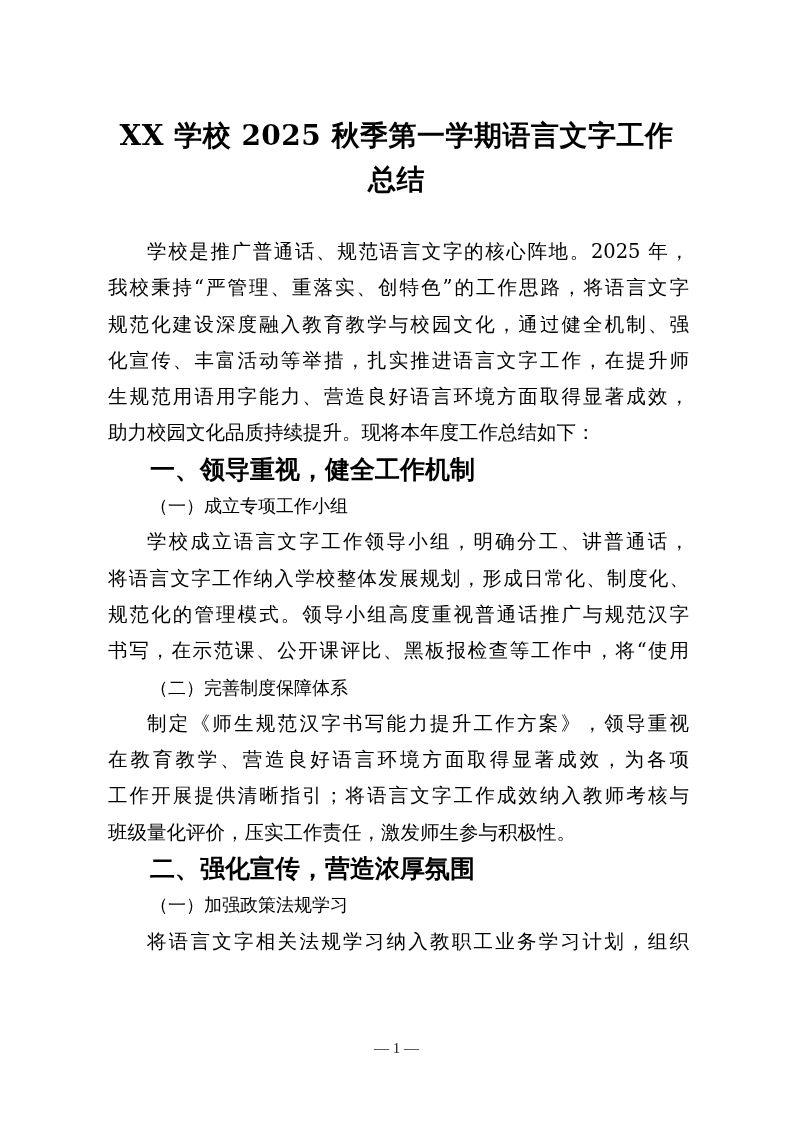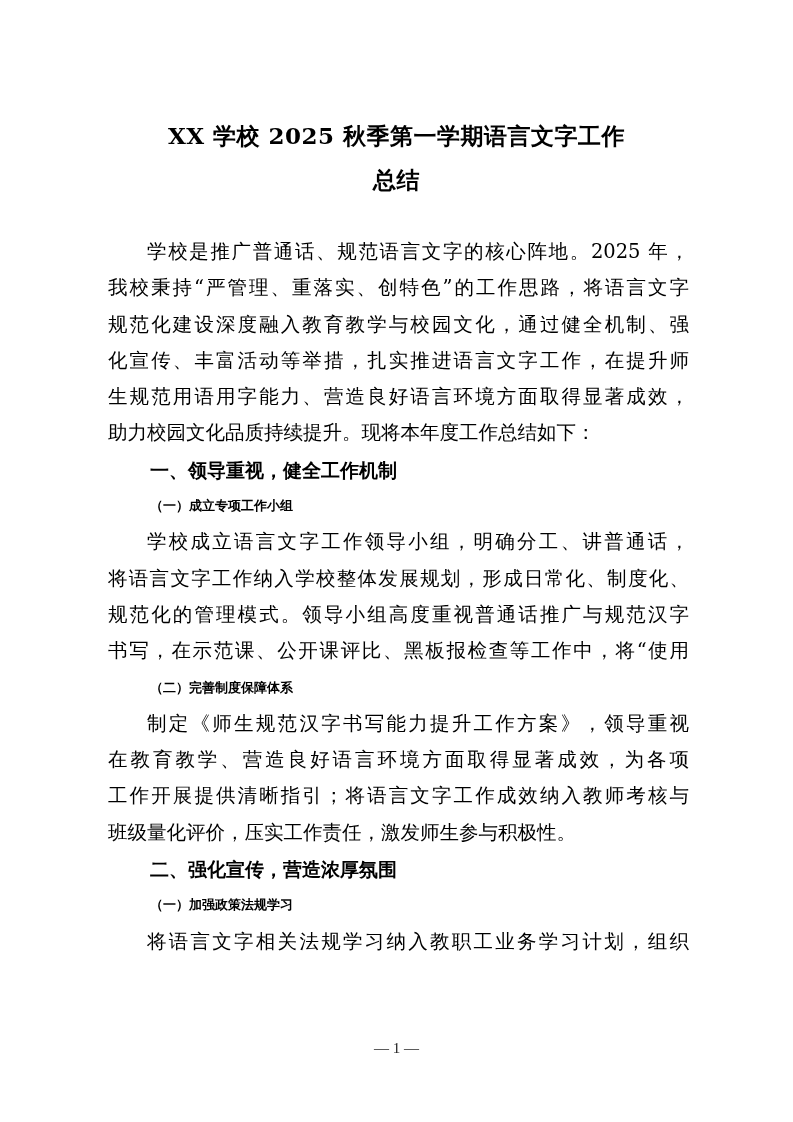--- a/index.html
+++ b/index.html
@@ -1,41 +1,41 @@
 <!DOCTYPE html>
 <html><head>
   <meta charset="utf-8">
   <style>
     html, body { margin: 0; padding: 0; background: #ffffff; }
     body { width: 793px; height: 1122px; position: relative; overflow: hidden; color: #000; }
     .page { position: absolute; left: 0; top: 0; width: 793px; height: 1122px; background: #fff; }
     .title {
       position: absolute; left: 100px; width: 593px; top: 114px;
       font-family: "DejaVu Serif", "Liberation Serif", serif;
-      font-weight: bold; font-size: 23px; line-height: 44px; text-align: center;
+      font-weight: bold; font-size: 28px; line-height: 44px; text-align: center;
       letter-spacing: 0.5px;
     }
     .body {
       position: absolute; left: 108px; width: 581px; top: 234px;
       font-family: "DejaVu Serif", "Liberation Serif", serif;
       font-size: 19.5px;
     }
     .line {
       height: 36.3px; line-height: 36.3px; white-space: nowrap;
       text-align: justify; text-align-last: justify; overflow: hidden;
     }
     .line.last { text-align-last: left; }
     .indent { padding-left: 39px; }
     .h1 {
       font-family: "DejaVu Sans", "Liberation Sans", sans-serif; font-weight: bold;
-      font-size: 19px; padding-left: 42px; text-align: left; text-align-last: left;
+      font-size: 25px; padding-left: 42px; text-align: left; text-align-last: left;
     }
     .h2 {
-      font-family: "DejaVu Serif", "Liberation Serif", serif; font-weight: bold;
-      font-size: 13px; padding-left: 42px; text-align: left; text-align-last: left;
+      font-family: "DejaVu Serif", "Liberation Serif", serif; font-weight: normal;
+      font-size: 18px; padding-left: 42px; text-align: left; text-align-last: left;
     }
     .footer {
       position: absolute; top: 1040px; left: 0; width: 793px; text-align: center;
       font-family: "Liberation Serif", serif; font-size: 15px; color: #222;
     }
   </style>
 </head>
 <body>
 
 <div class="page">

